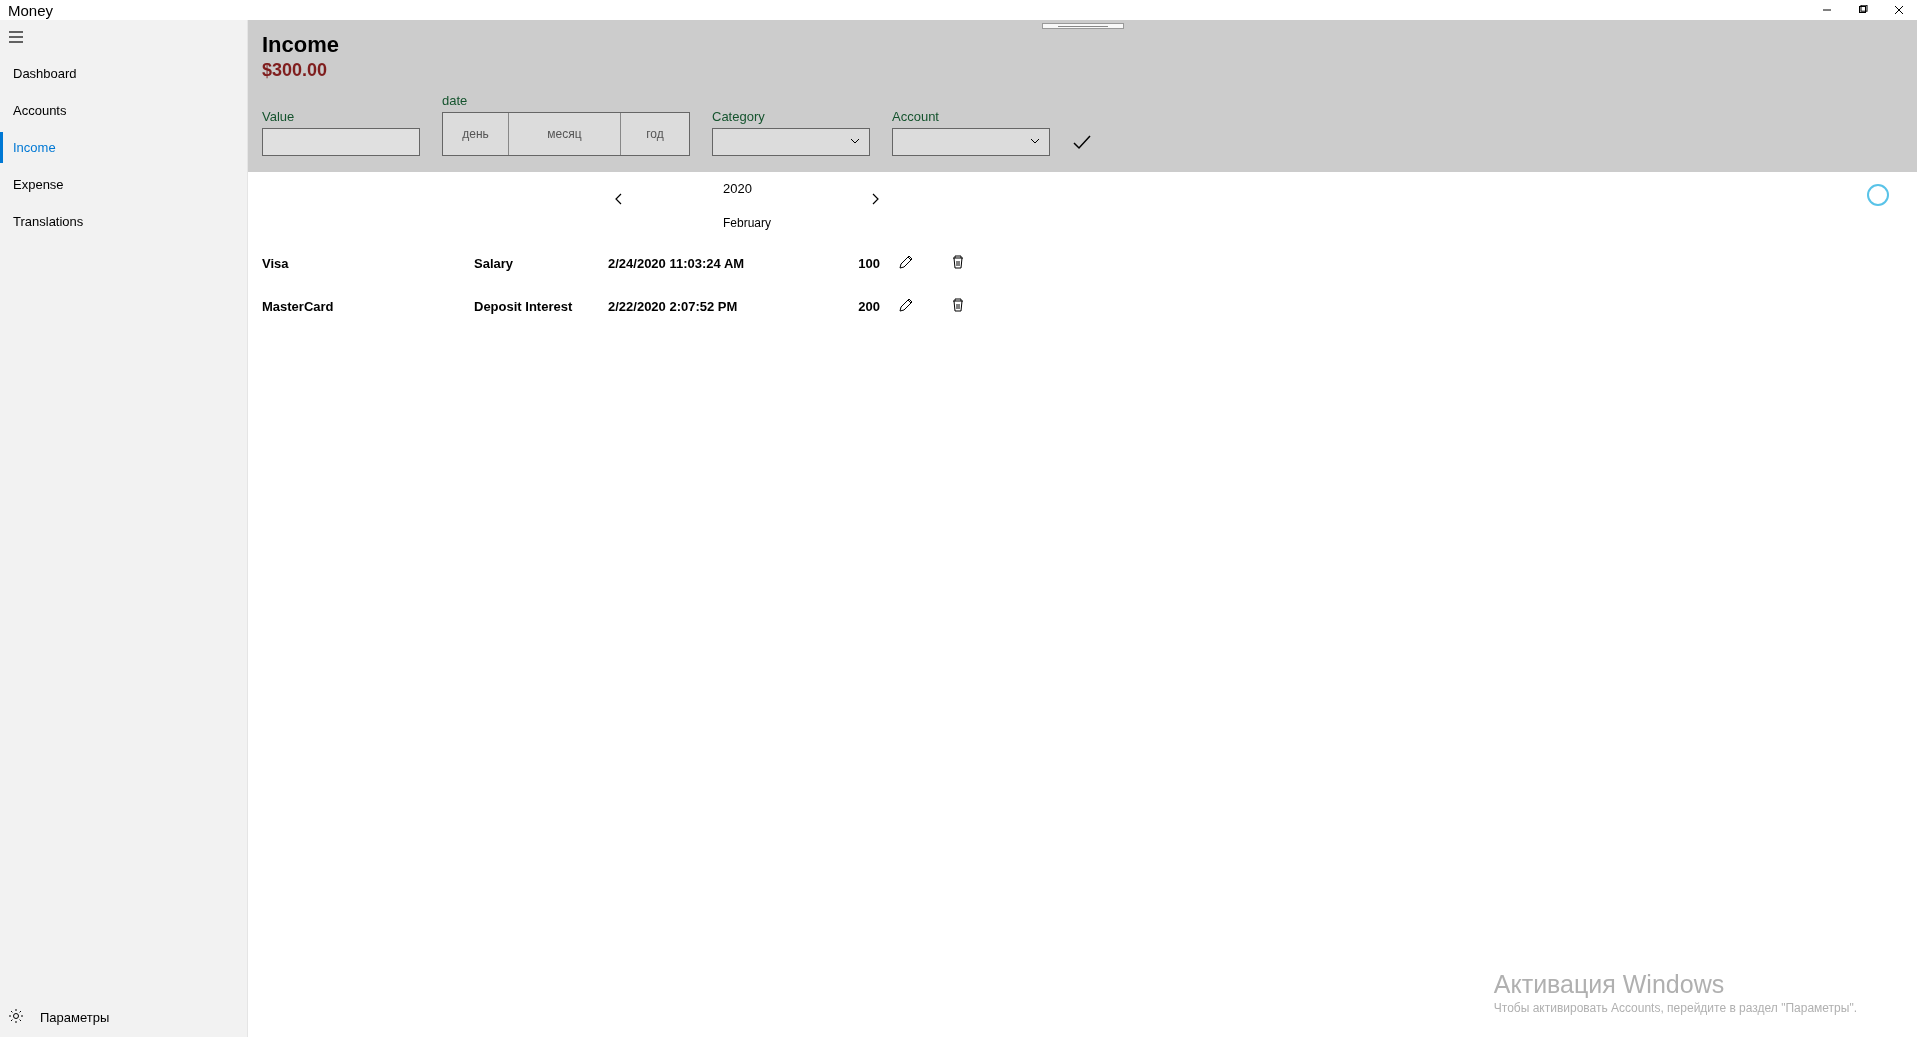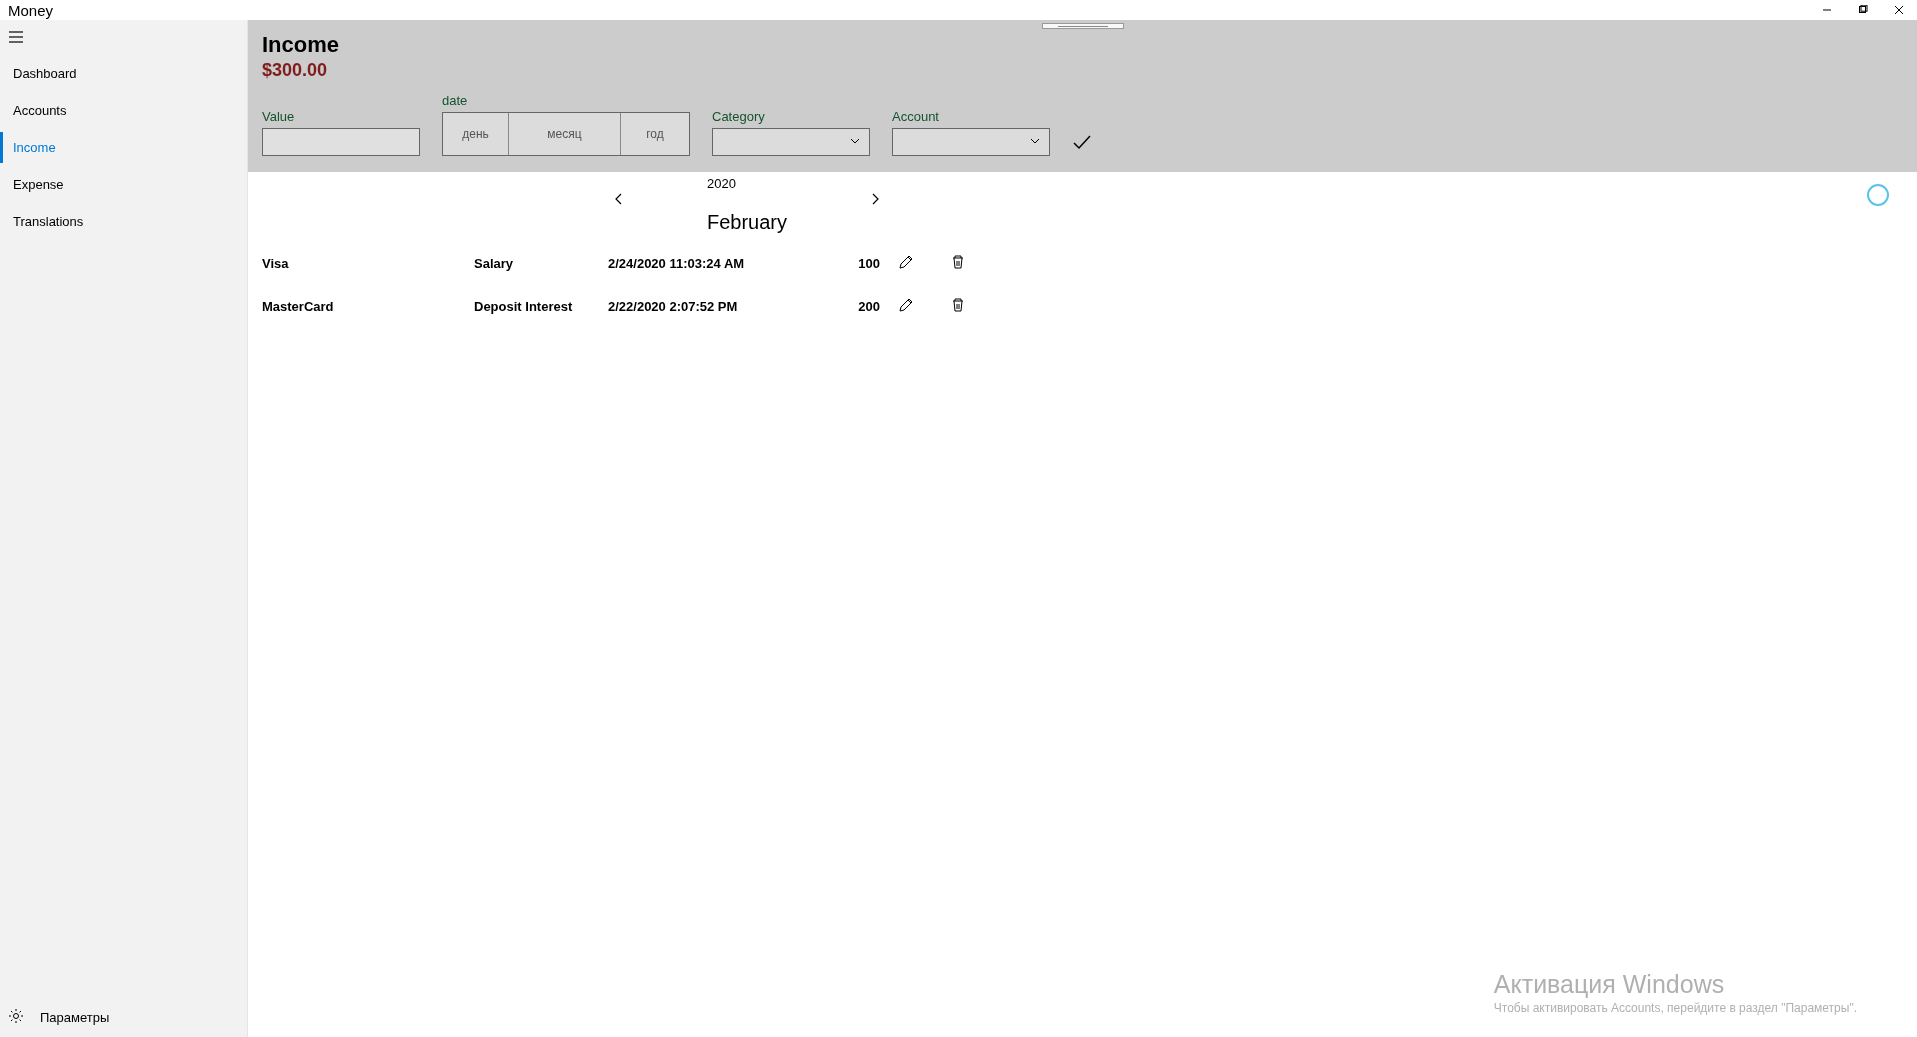--- a/index.html
+++ b/index.html
@@ -260,21 +260,21 @@
       left: 50%;
       transform: translateX(-50%);
     }
     
     .month-year {
       font-size: 13px;
       color: #000;
     }
     
     .month-name {
-      font-size: 20px;
+      font-size: 12px;
       color: #000;
       margin-top: 20px;
     }
     
     .month-arrow {
       cursor: pointer;
       position: absolute;
       top: 10px;
     }
     

